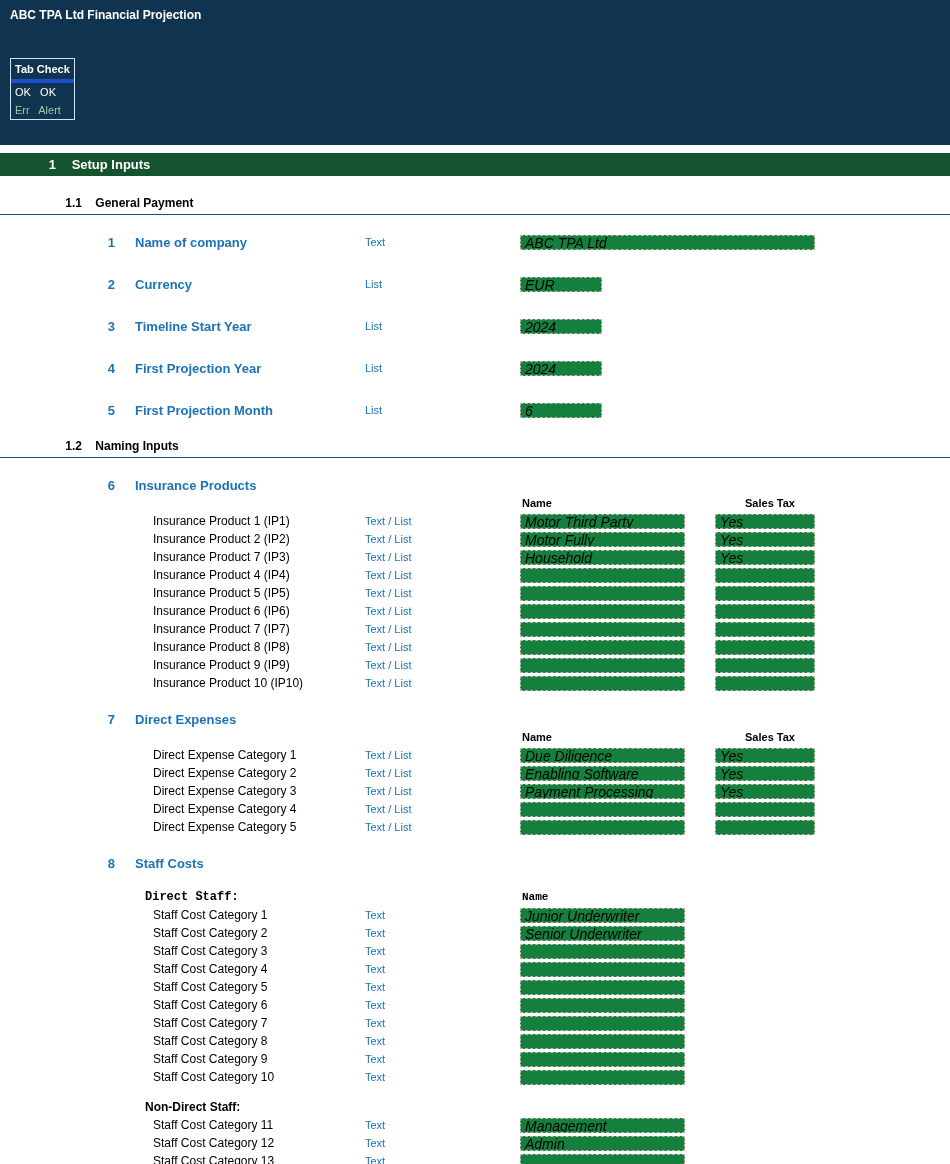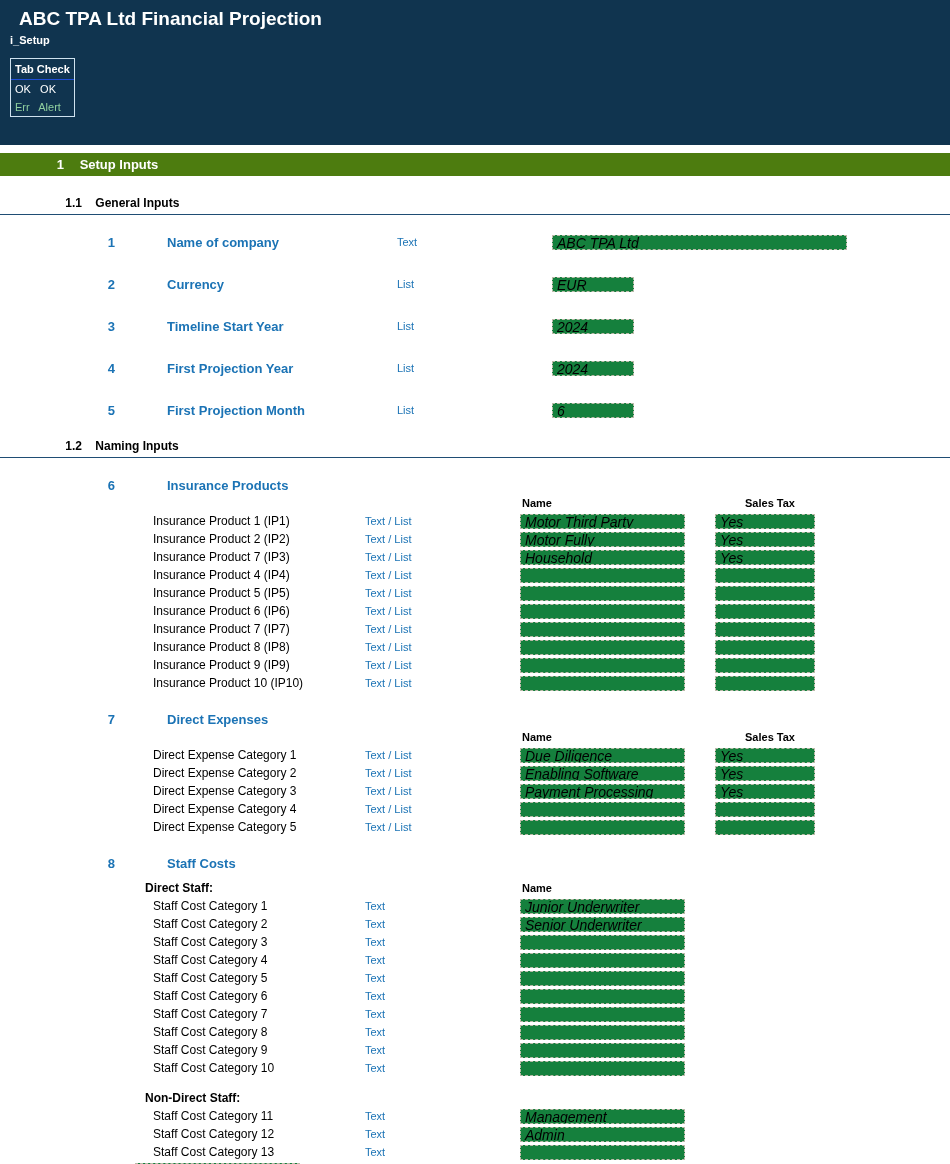--- a/index.html
+++ b/index.html
@@ -12,42 +12,41 @@
     width: 950px;
   }
   .header {
     background: #10344f;
     color: #fff;
     padding: 8px 10px 30px 10px;
     position: relative;
     height: 145px;
   }
   .header .title {
-    font-size: 19px;
-    font-weight: bold;
-    margin-left: 9px;
+    font-size: 12px;
+    font-weight: bold;
   }
   .header .subtitle {
     font-size: 11px;
     font-weight: bold;
     margin-top: 4px;
   }
   .tabcheck {
     border: 1px solid #cfe2ef;
     position: absolute;
     left: 10px;
     top: 58px;
     width: 65px;
   }
   .tabcheck .tc-head {
     font-size: 11px;
     font-weight: bold;
     color: #fff;
     padding: 4px 4px;
-    border-bottom: 1px solid #1d4ed8;
+    border-bottom: 4px solid #1d4ed8;
   }
   .tabcheck .tc-row {
     font-size: 11px;
     padding: 3px 4px;
   }
   .tabcheck .ok { color: #fff; }
   .tabcheck .erralert { color: #8fcf9f; }
   .linkbox {
     position: absolute;
     left: 150px;
@@ -62,25 +61,25 @@
     font-size: 13px;
     padding: 5px 0;
   }
   .linkbox .link2 {
     background: #70b730;
     color: #fff;
     font-size: 11px;
     padding: 4px 0;
   }
   .section-bar {
-    background: #4d7c0f;
+    background: #14532d;
     color: #fff;
     font-weight: bold;
     font-size: 13px;
-    padding: 4px 16px;
+    padding: 4px 8px;
     margin-top: 8px;
   }
   .section-bar .num { display:inline-block; width:60px; text-align:right; padding-right:12px; }
   .subsection {
     font-weight: bold;
     font-size: 12px;
     padding: 6px 0 4px 0;
     margin-top: 14px;
     border-bottom: 1px solid #1f4d74;
   }
@@ -99,21 +98,20 @@
     font-weight: bold;
     font-size: 13px;
   }
   .col-label {
     width: 230px;
   }
   .label-blue {
     color: #1b73b5;
     font-weight: bold;
     font-size: 13px;
-    margin-left: 32px;
   }
   .label-black {
     color: #000;
     font-weight: normal;
     font-size: 12px;
   }
   .label-bold {
     color: #000;
     font-weight: bold;
     font-size: 12px;
@@ -146,21 +144,20 @@
   }
   .th-name { width: 170px; padding-left:2px; }
   .th-tax  { width: 100px; text-align:center; }
   .group-head { margin-top:18px; }
 </style>
 </head>
 <body>
 
 <div class="header">
   <div class="title">ABC TPA Ltd Financial Projection</div>
-  <div class="subtitle">i_Setup</div>
 
   <div class="tabcheck">
     <div class="tc-head">Tab Check</div>
     <div class="tc-row ok">
       <span>OK</span>&nbsp;&nbsp;
       <span>OK</span>
     </div>
     <div class="tc-row erralert">
       <span>Err</span>&nbsp;&nbsp;
       <span>Alert</span>
@@ -169,21 +166,21 @@
 
 </div>
 
 <div class="section-bar">
   <span class="num">1</span>
   <span>Setup Inputs</span>
 </div>
 
 <div class="subsection">
   <span class="subnum">1.1</span>
-  <span>General Inputs</span>
+  <span>General Payment</span>
 </div>
 
 <div id="general-rows">
     <div class="row row40" style="margin-top: 18px;">
       <div class="col-num">1</div>
       <div class="col-label label-blue">Name of company</div>
       <div class="col-type">Text</div>
       <div class="cell cell-wide">ABC TPA Ltd</div>
     </div>
     <div class="row row40" style="margin-top: 24px;">
@@ -367,21 +364,21 @@
       <div class="col-gap-tax"></div>
       <div class="cell cell-tax"></div>
     </div>
   </div>
 
 <div class="row group-head">
   <div class="col-num">8</div>
   <div class="col-label label-blue">Staff Costs</div>
   <div class="col-type"></div>
 </div>
-<div class="row" style="margin-top:7px;">
+<div class="row" style="margin-top:16px;font-family:Liberation Mono, monospace;">
   <div class="col-num"></div>
   <div class="col-label label-bold" style="padding-left:10px;">Direct Staff:</div>
   <div class="col-type"></div>
   <div class="table-head th-name">Name</div>
 </div>
 <div id="staff-direct-rows">
     <div class="row">
       <div class="col-num"></div>
       <div class="col-label label-black" style="padding-left:18px;">Staff Cost Category 1</div>
       <div class="col-type">Text</div>

